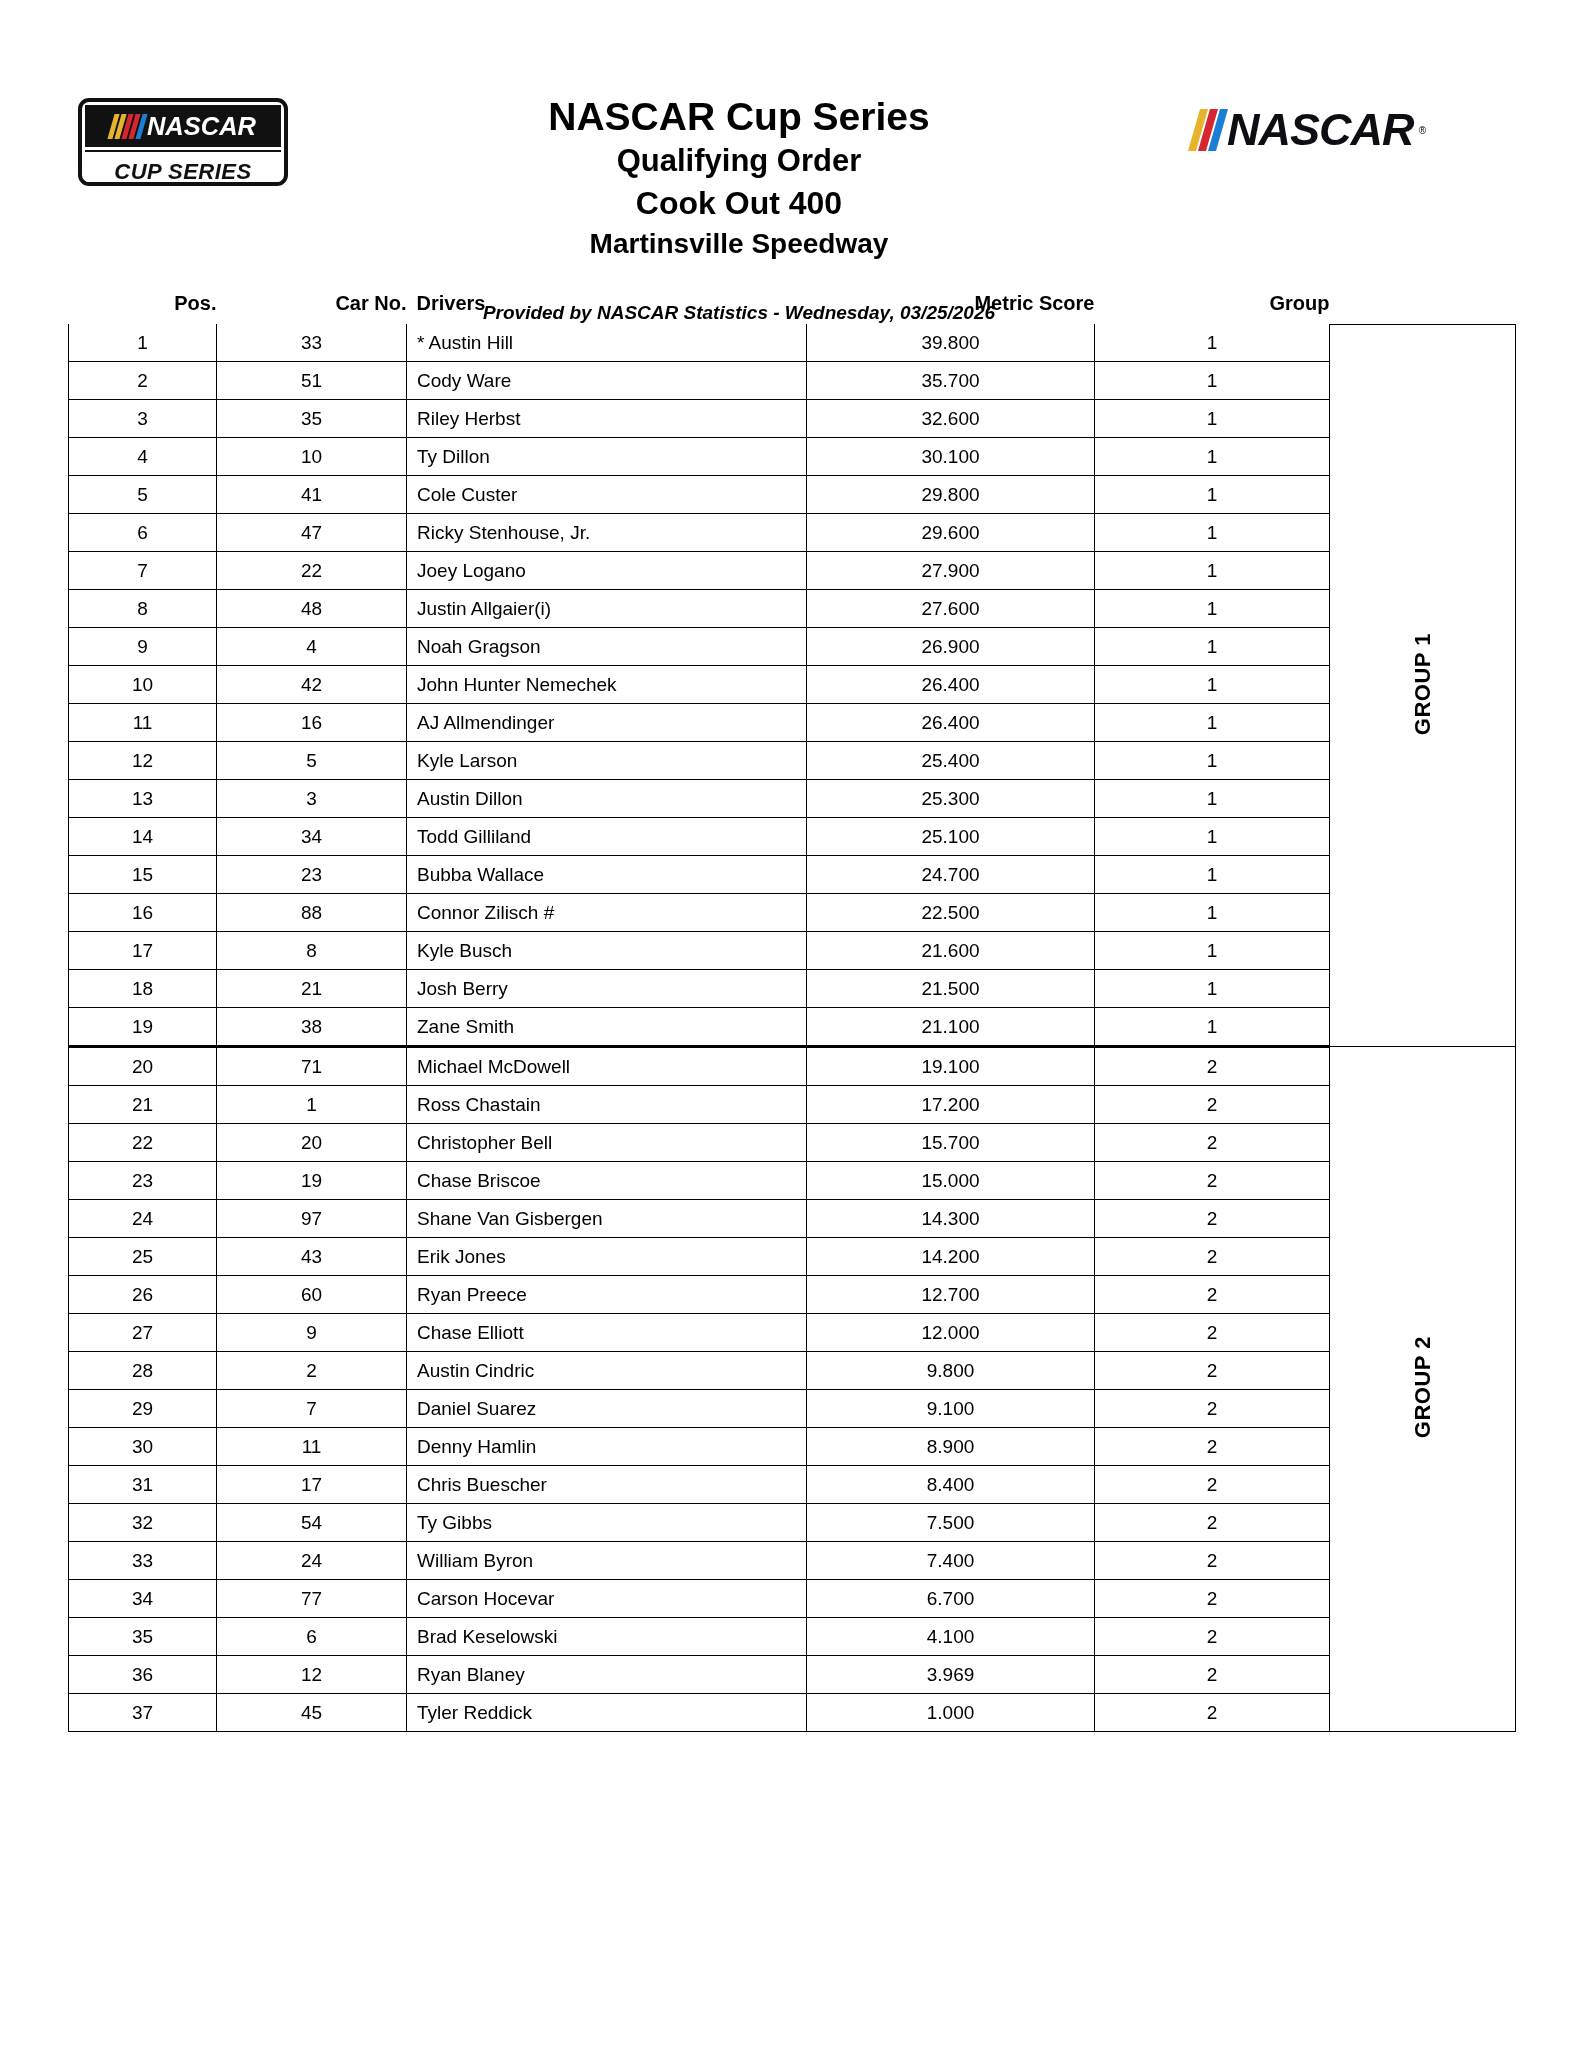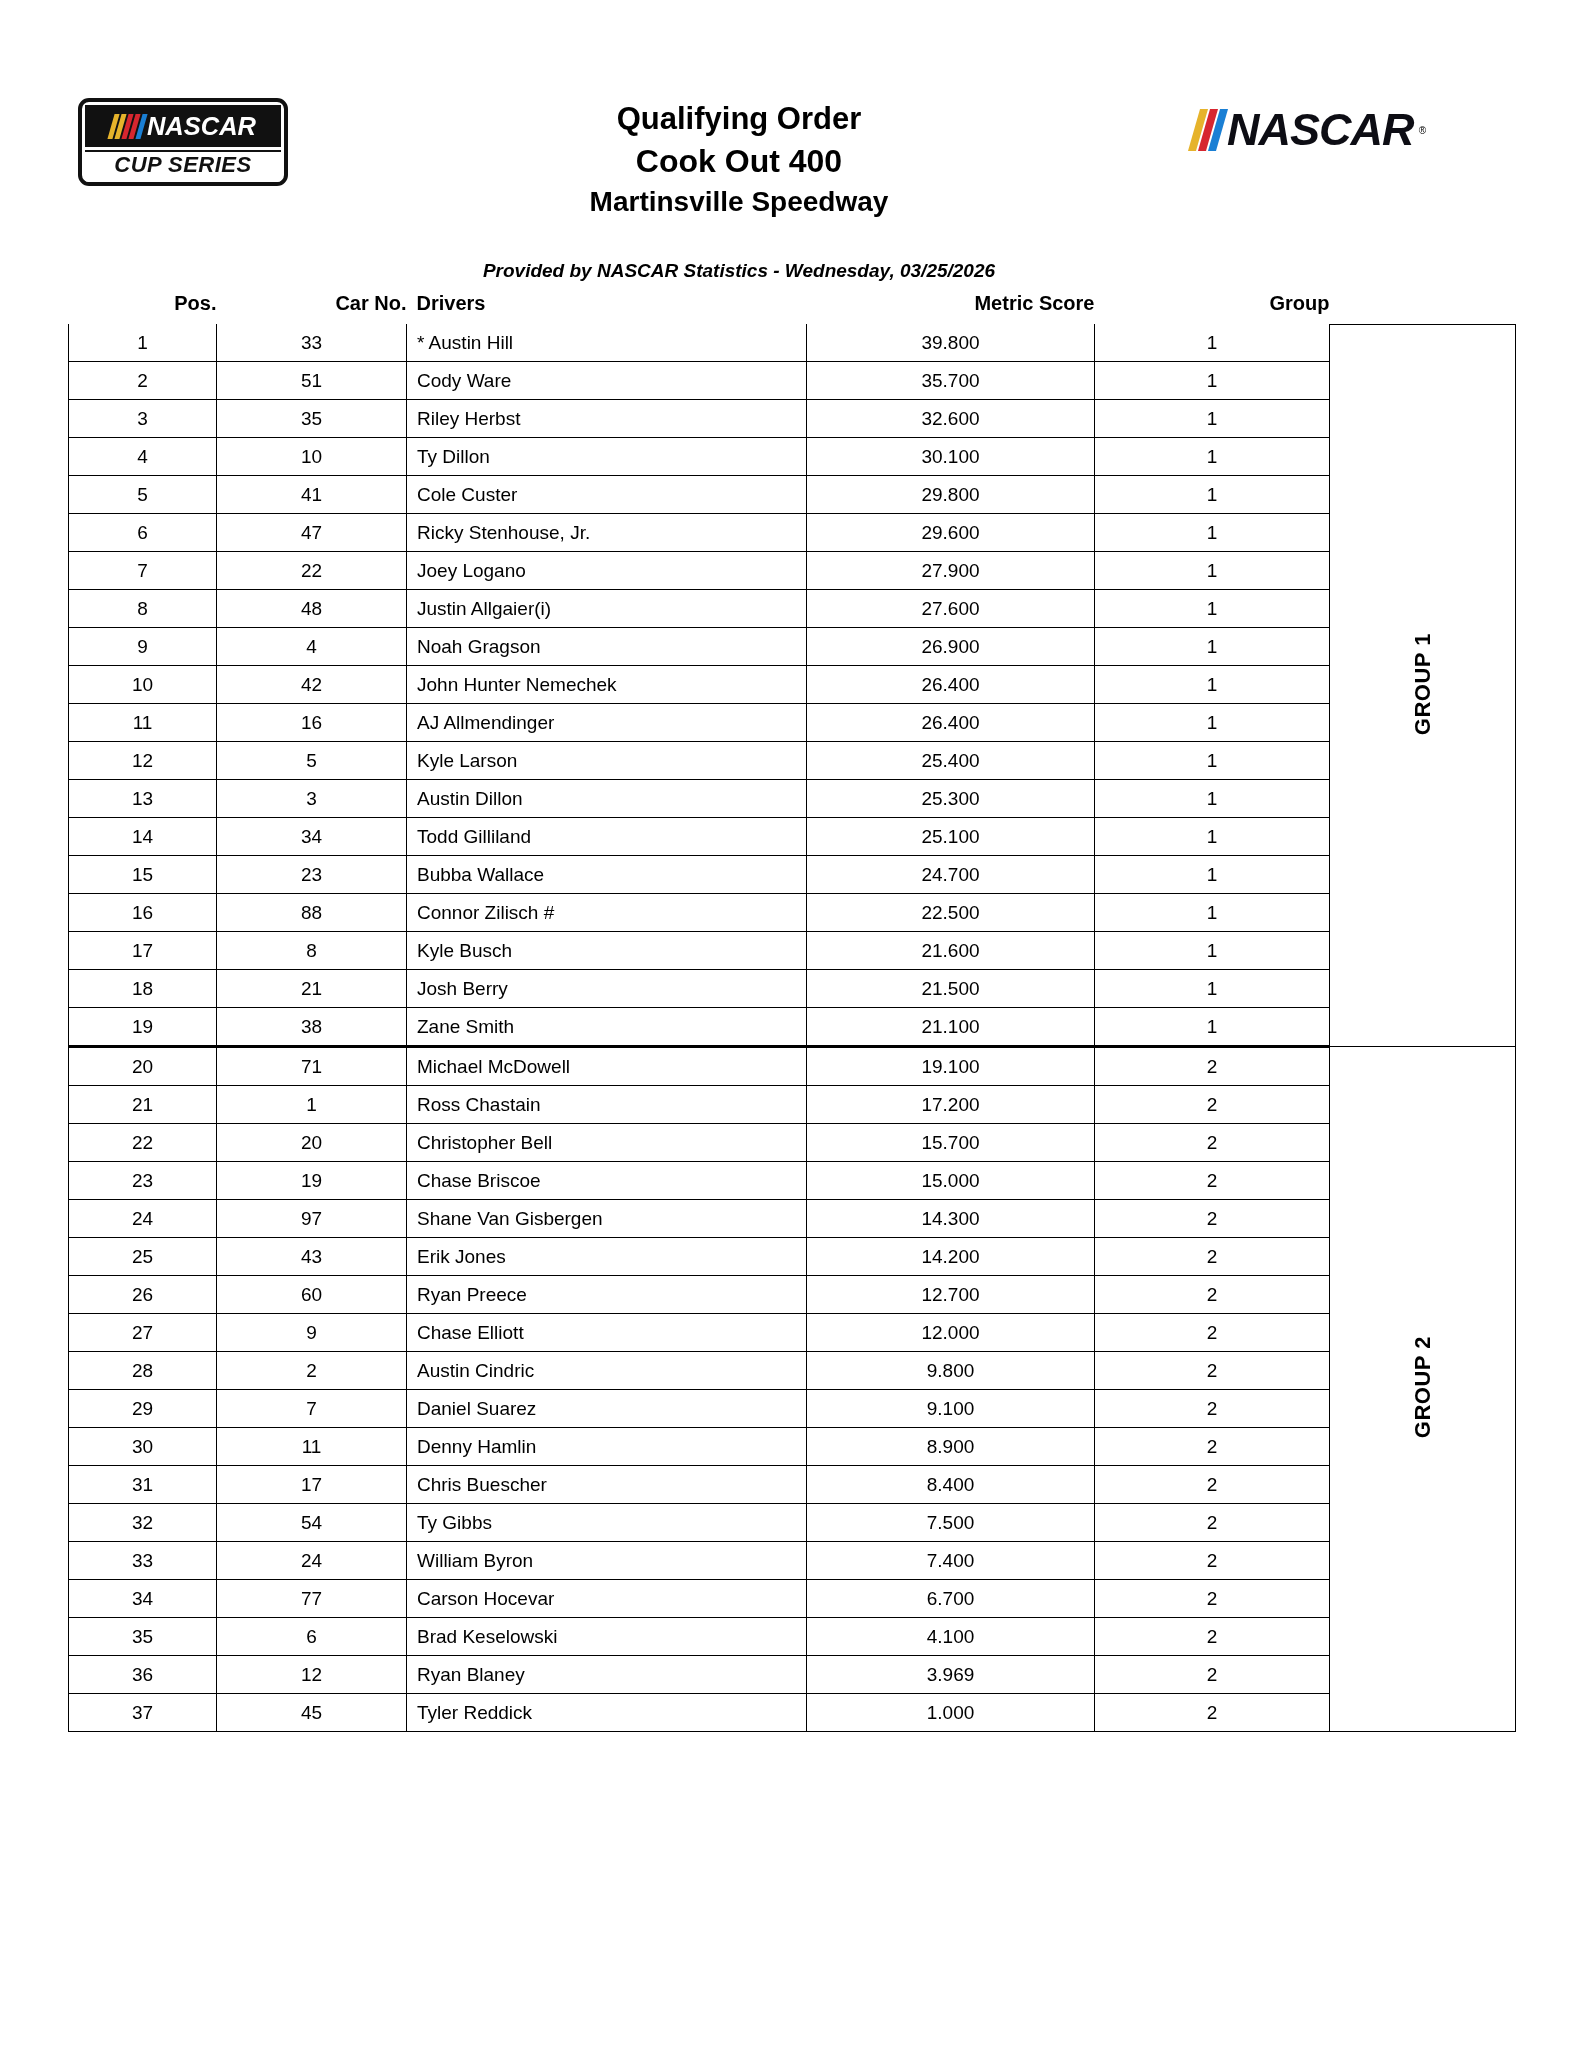--- a/index.html
+++ b/index.html
@@ -50,21 +50,21 @@
     display: flex;
     align-items: center;
     justify-content: center;
     gap: 4px;
   }
   .cup-logo-bottom {
     height: 33px;
     margin-top: 3px;
     background: #ffffff;
     display: flex;
-    align-items: flex-start;
+    align-items: flex-end;
     justify-content: center;
     border-top: 2px solid #111111;
     border-bottom: 3px solid #111111;
   }
   .slashes {
     display: inline-flex;
     gap: 2px;
     transform: skewX(-16deg);
   }
   .slashes i {
@@ -265,20 +265,21 @@
       <span class="slashes">
         <i class="slash-y"></i>
           <i class="slash-r"></i>
           <i class="slash-b"></i>
       </span>
       <span class="nascar-word">NASCAR</span>
       <span class="tm">®</span>
     </div>
 
     <div class="titles">
+      <div class="title-main">NASCAR Cup Series</div>
       <div class="title-sub">Qualifying Order</div>
       <div class="title-race">Cook Out 400</div>
       <div class="title-track">Martinsville Speedway</div>
     </div>
     <div class="provided">Provided by NASCAR Statistics - Wednesday, 03/25/2026</div>
   </div>
 
   <div class="table-wrap">
     <table class="qual">
       <colgroup>

